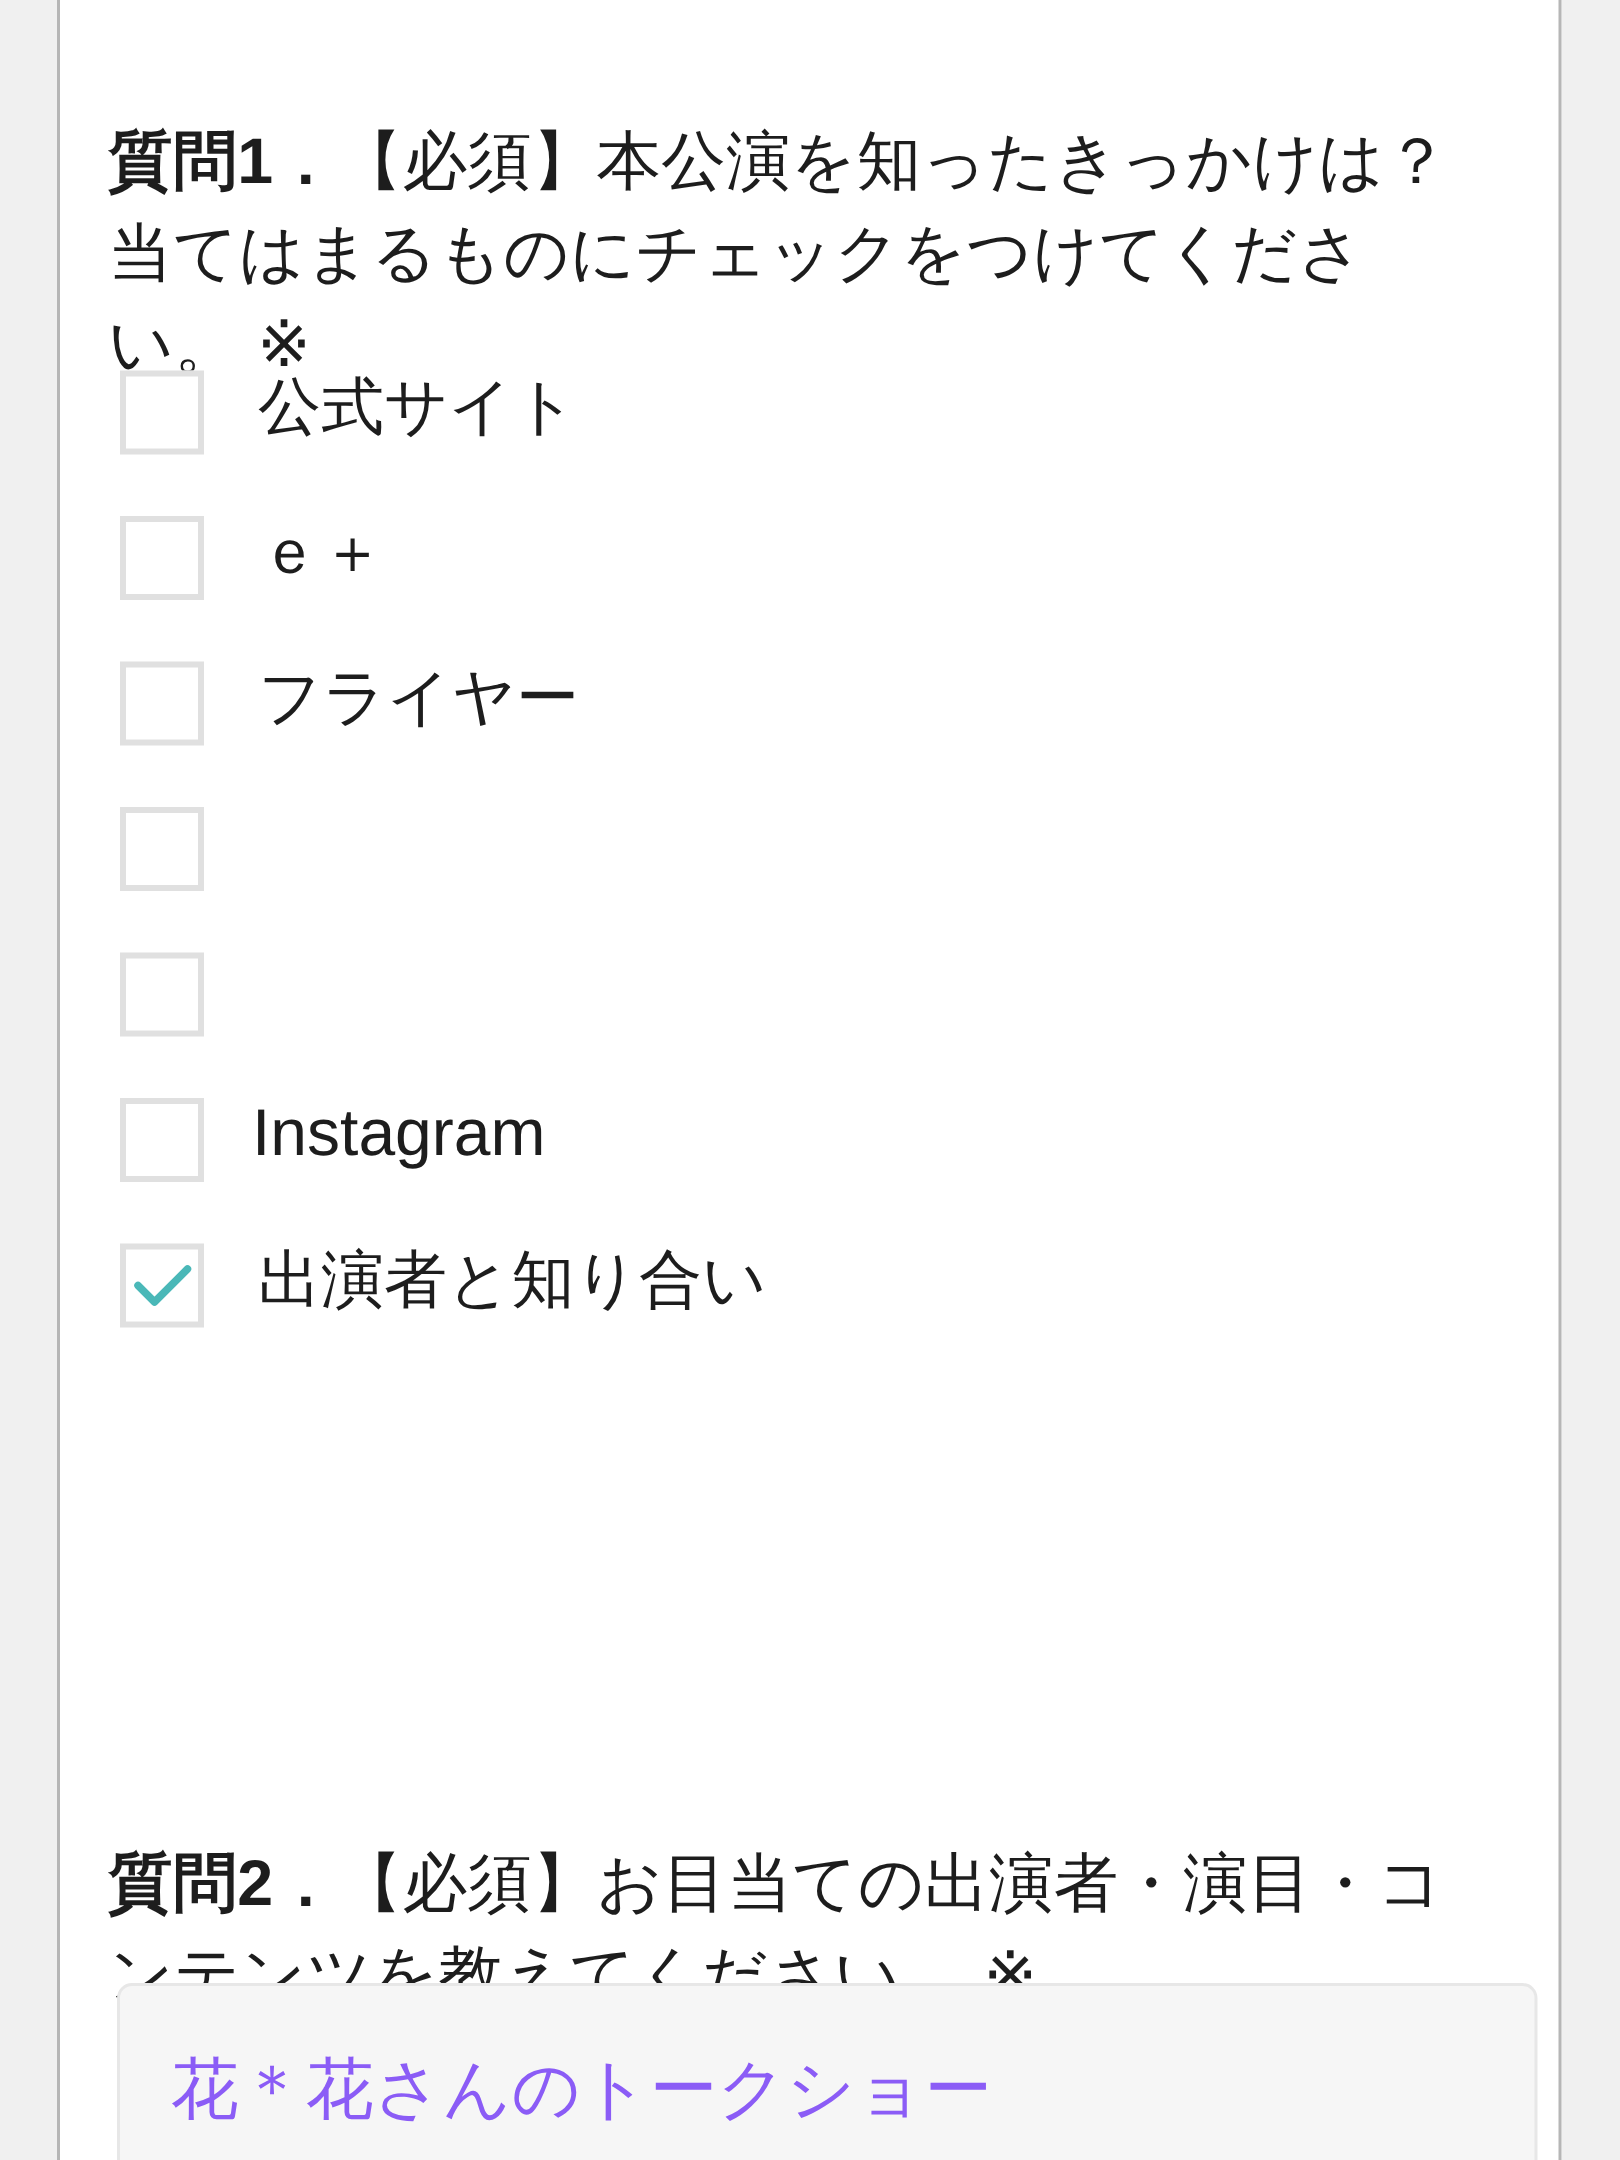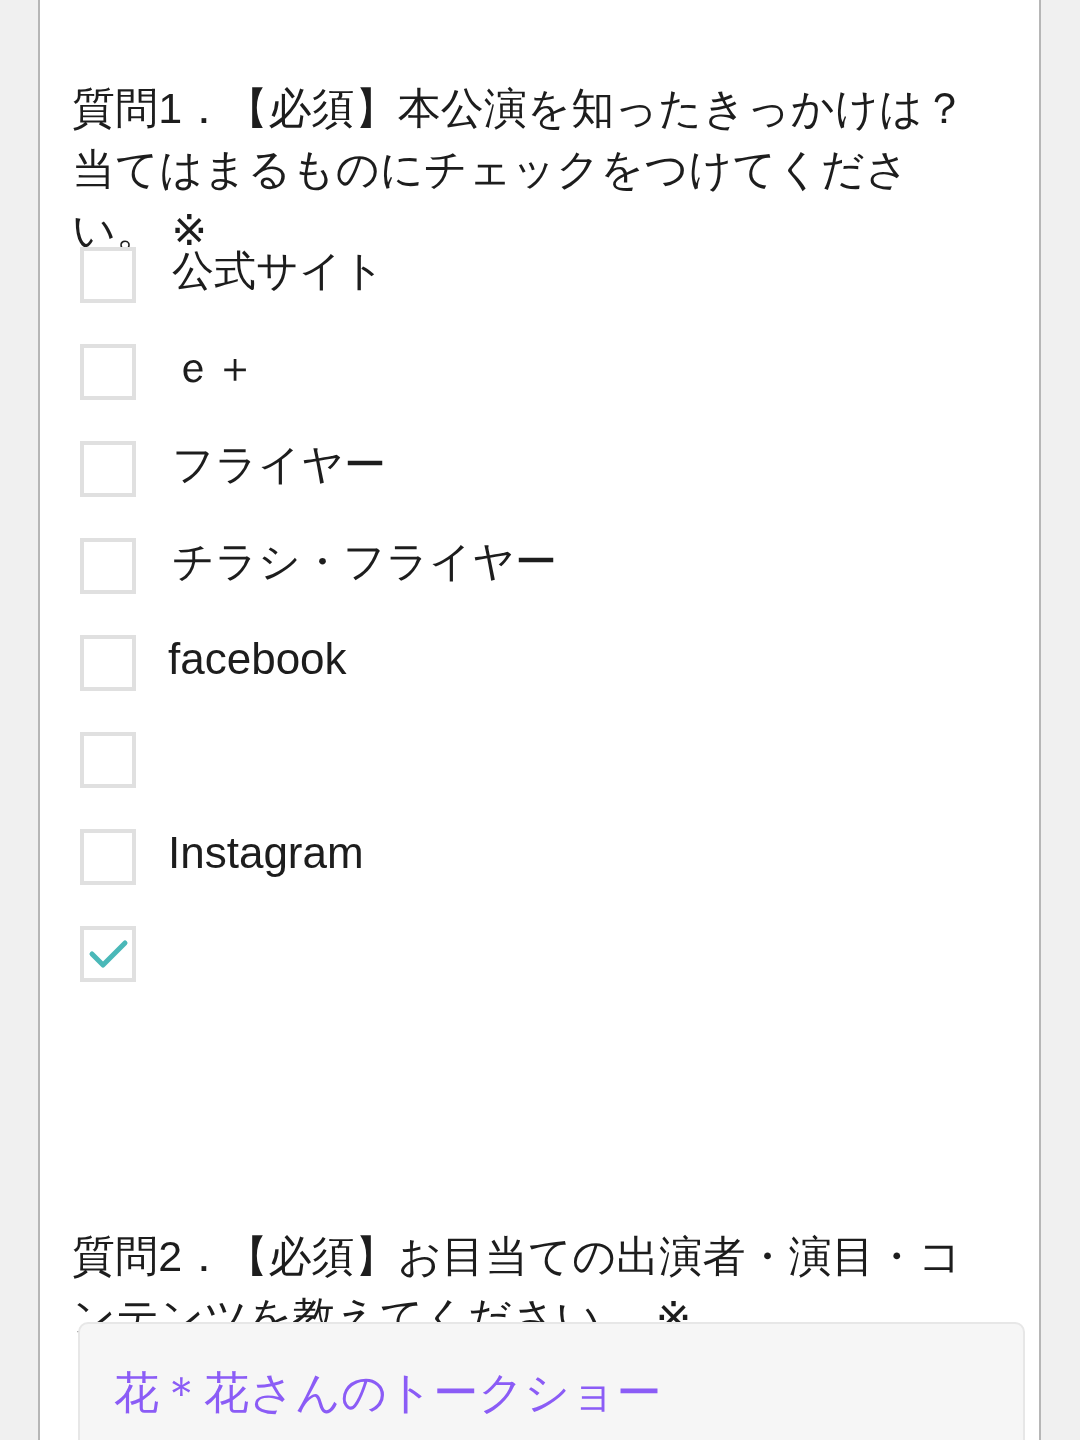--- a/index.html
+++ b/index.html
@@ -47,21 +47,21 @@
   
   .question {
     width: 910px;
     font-size: 43px;
     line-height: 1.42;
     color: #1d1d1d;
     letter-spacing: 0.1px;
     word-break: break-all;
   }
   .question .qnum {
-    font-weight: normal;
+    font-weight: bold;
   }
   .question .qbody {
     font-weight: normal;
   }
 
   #question1 {
     position: absolute;
     left: 0;
     top: 78px;
   }
@@ -164,39 +164,35 @@
           <div class="option-row">
             <div class="checkbox"></div>
             <span class="option-label">ｅ＋</span>
           </div>
           <div class="option-row">
             <div class="checkbox"></div>
             <span class="option-label">フライヤー</span>
           </div>
           <div class="option-row">
             <div class="checkbox"></div>
-            <span class="option-label">チラシ・フライヤー</span>
-          </div>
-          <div class="option-row">
-            <div class="checkbox"></div>
-            <span class="option-label latin">facebook</span>
           </div>
           <div class="option-row">
             <div class="checkbox"></div>
           </div>
           <div class="option-row">
             <div class="checkbox"></div>
             <span class="option-label latin">Instagram</span>
           </div>
           <div class="option-row">
             <div class="checkbox checked">
               <svg class="check-svg" viewBox="0 0 56 56">
                 <path d="M12 28 L23 39 L45 17" fill="none" stroke="#4ab8b8" stroke-width="5" stroke-linecap="round" stroke-linejoin="round"></path>
               </svg>
             </div>
+            <span class="option-label">出演者と知り合い</span>
           </div>
         </div>
 
       <div class="question" id="question2">
         <span class="qnum">質問2．</span><span class="qbody">【必須】お目当ての出演者・演目・コンテンツを教えてください。 ※</span>
       </div>
 
     </div>
 
     <div class="answer-field" title="">

